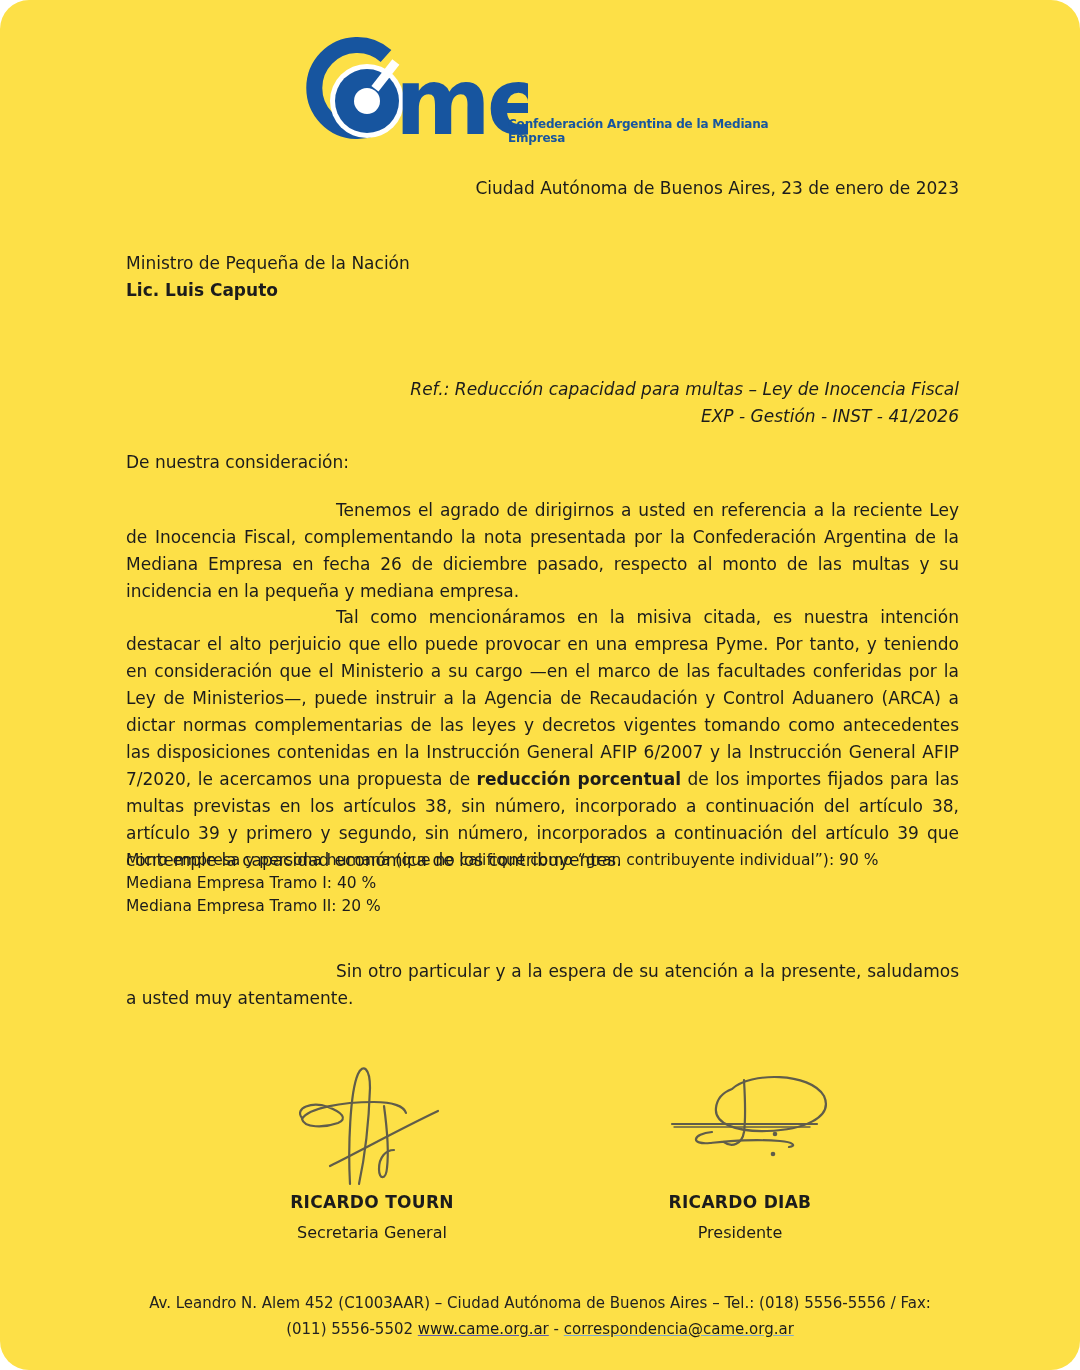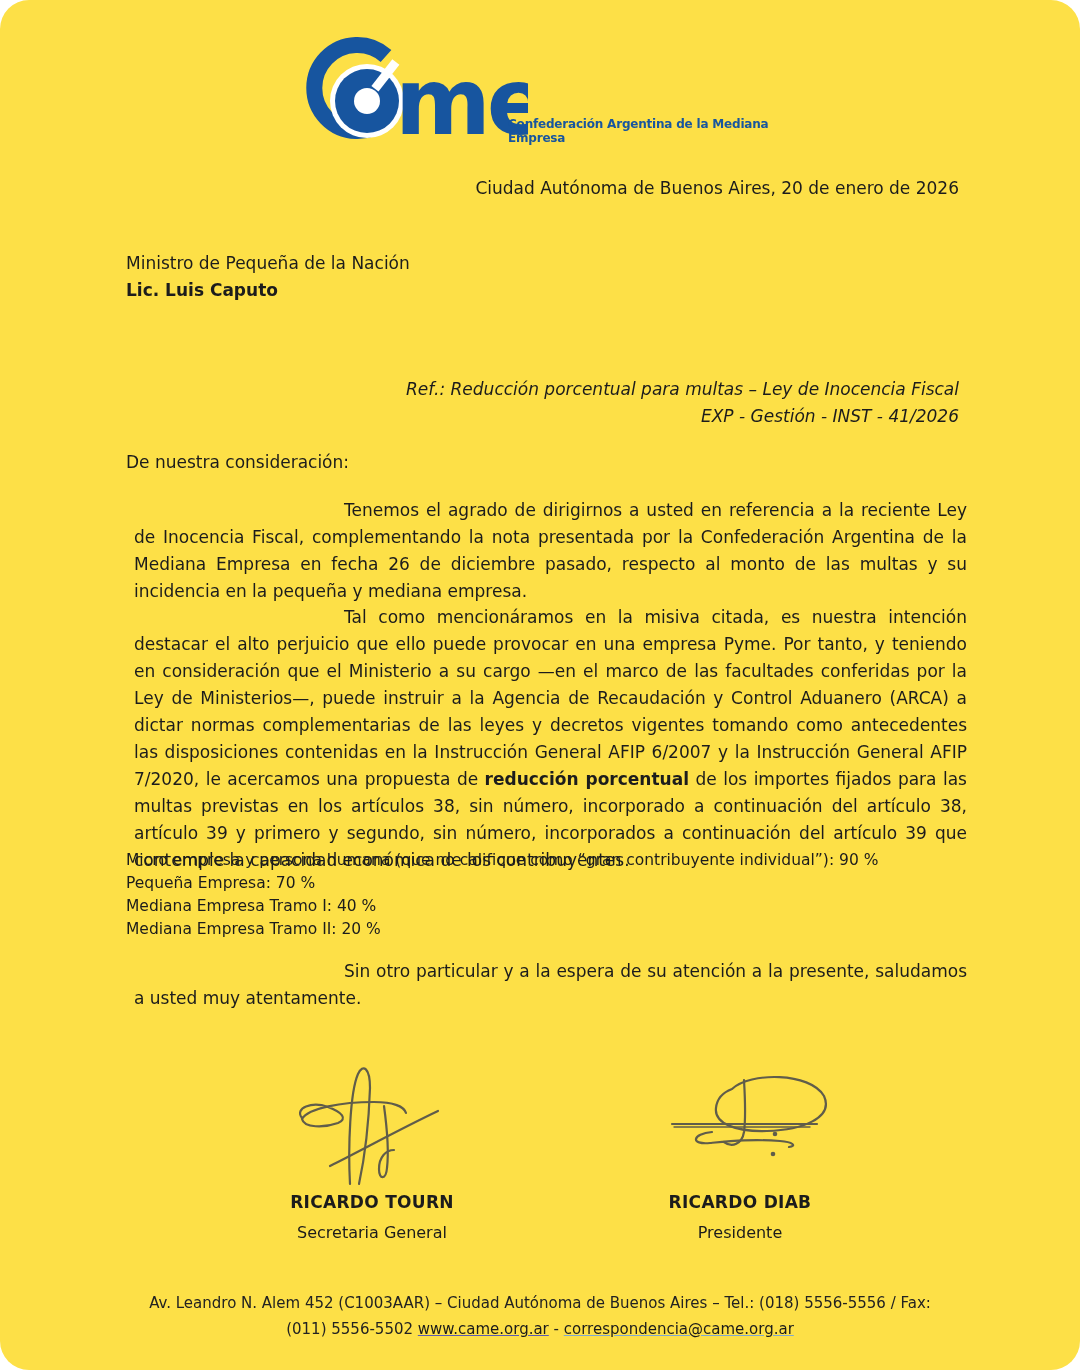--- a/index.html
+++ b/index.html
@@ -6,21 +6,21 @@
   .page{
     position:relative;width:1080px;height:1370px;background:#fde047;
     font-family:"DejaVu Sans","Liberation Sans",sans-serif;
     color:#1c1c1c;overflow:hidden;border-radius:29px;
   }
   .abs{position:absolute;}
   .body-text{font-size:17px;line-height:27px;color:#1c1c1c;}
   .content{left:126px;width:833px;}
   .right-align{text-align:right;}
   .justify{text-align:justify;text-justify:inter-word;}
-  .indent{text-indent:210px;margin-left:8px;}
+  .indent{text-indent:210px;}
   .italic{font-style:italic;}
   .bold{font-weight:bold;}
   .underline{text-decoration:underline;}
   .tagline{
     font-size:12px;font-weight:bold;color:#17559f;letter-spacing:-0.2px;
   }
   .list-block{font-size:15.5px;line-height:23px;}
   .sig-name{font-size:17px;font-weight:bold;letter-spacing:0.3px;text-align:center;}
   .sig-role{font-size:16px;text-align:center;}
   .footer{font-size:15px;line-height:26px;text-align:center;color:#222222;width:1080px;left:0;}
@@ -47,41 +47,40 @@
       <circle cx="74" cy="73" r="13" fill="#ffffff"></circle>
 
       <rect x="88" y="30" width="9" height="34" fill="#ffffff" transform="rotate(38 92 47)"></rect>
 
       <text x="102" y="106" font-family="DejaVu Sans, sans-serif" font-weight="bold" font-size="92" letter-spacing="-4" fill="#17559f">me</text>
     </svg>
   </div>
 
   <div class="abs tagline" style="left:508px;top:117px;width:300px;">Confederación Argentina de la Mediana Empresa</div>
 
-  <div class="abs content body-text right-align" style="top:175px;">Ciudad Autónoma de Buenos Aires, 20 de enero de 2026</div>
+  <div class="abs content body-text right-align" style="top:175px;">Ciudad Autónoma de Buenos Aires, 23 de enero de 2023</div>
 
   <div class="abs content body-text" style="top:250px;">
     <div>Ministro de Pequeña de la Nación</div>
     <div class="bold">Lic. Luis Caputo</div>
   </div>
 
   <div class="abs content body-text right-align italic" style="top:376px;">
-    <div>Ref.: Reducción porcentual para multas – Ley de Inocencia Fiscal</div>
+    <div>Ref.: Reducción capacidad para multas – Ley de Inocencia Fiscal</div>
     <div>EXP - Gestión - INST - 41/2026</div>
   </div>
 
   <div class="abs content body-text" style="top:449px;">De nuestra consideración:</div>
 
   <div class="abs content body-text justify indent" style="top:497px;">Tenemos el agrado de dirigirnos a usted en referencia a la reciente Ley de Inocencia Fiscal, complementando la nota presentada por la Confederación Argentina de la Mediana Empresa en fecha 26 de diciembre pasado, respecto al monto de las multas y su incidencia en la pequeña y mediana empresa.</div>
 
   <div class="abs content body-text justify indent" style="top:604px;"><span>Tal como mencionáramos en la misiva citada, es nuestra intención destacar el alto perjuicio que ello puede provocar en una empresa Pyme. Por tanto, y teniendo en consideración que el Ministerio a su cargo —en el marco de las facultades conferidas por la Ley de Ministerios—, puede instruir a la Agencia de Recaudación y Control Aduanero (ARCA) a dictar normas complementarias de las leyes y decretos vigentes tomando como antecedentes las disposiciones contenidas en la Instrucción General AFIP 6/2007 y la Instrucción General AFIP 7/2020, le acercamos una propuesta de </span><span class="bold">reducción porcentual</span><span> de los importes fijados para las multas previstas en los artículos 38, sin número, incorporado a continuación del artículo 38, artículo 39 y primero y segundo, sin número, incorporados a continuación del artículo 39 que contemple la capacidad económica de los contribuyentes.</span></div>
 
   <div class="abs content list-block" style="top:849px;">
     <div>Micro empresa y persona humana (que no califique como “gran contribuyente individual”): 90 %</div>
-    <div>Pequeña Empresa: 70 %</div>
     <div>Mediana Empresa Tramo I: 40 %</div>
     <div>Mediana Empresa Tramo II: 20 %</div>
   </div>
 
   <div class="abs content body-text justify indent" style="top:958px;">Sin otro particular y a la espera de su atención a la presente, saludamos a usted muy atentamente.</div>
 
   <div class="abs" style="left:292px;top:1056px;width:165px;height:132px;">
     <svg width="165" height="132" viewBox="0 0 165 132">
       <g fill="none" stroke="#4b4b4b" stroke-width="2.2" stroke-linecap="round" opacity="0.88">
         <path d="M10 62 C2 52 20 45 36 51 C50 56 56 63 46 67 C32 72 12 72 10 63 C16 52 50 46 82 46 C100 46 112 50 114 57"></path>

